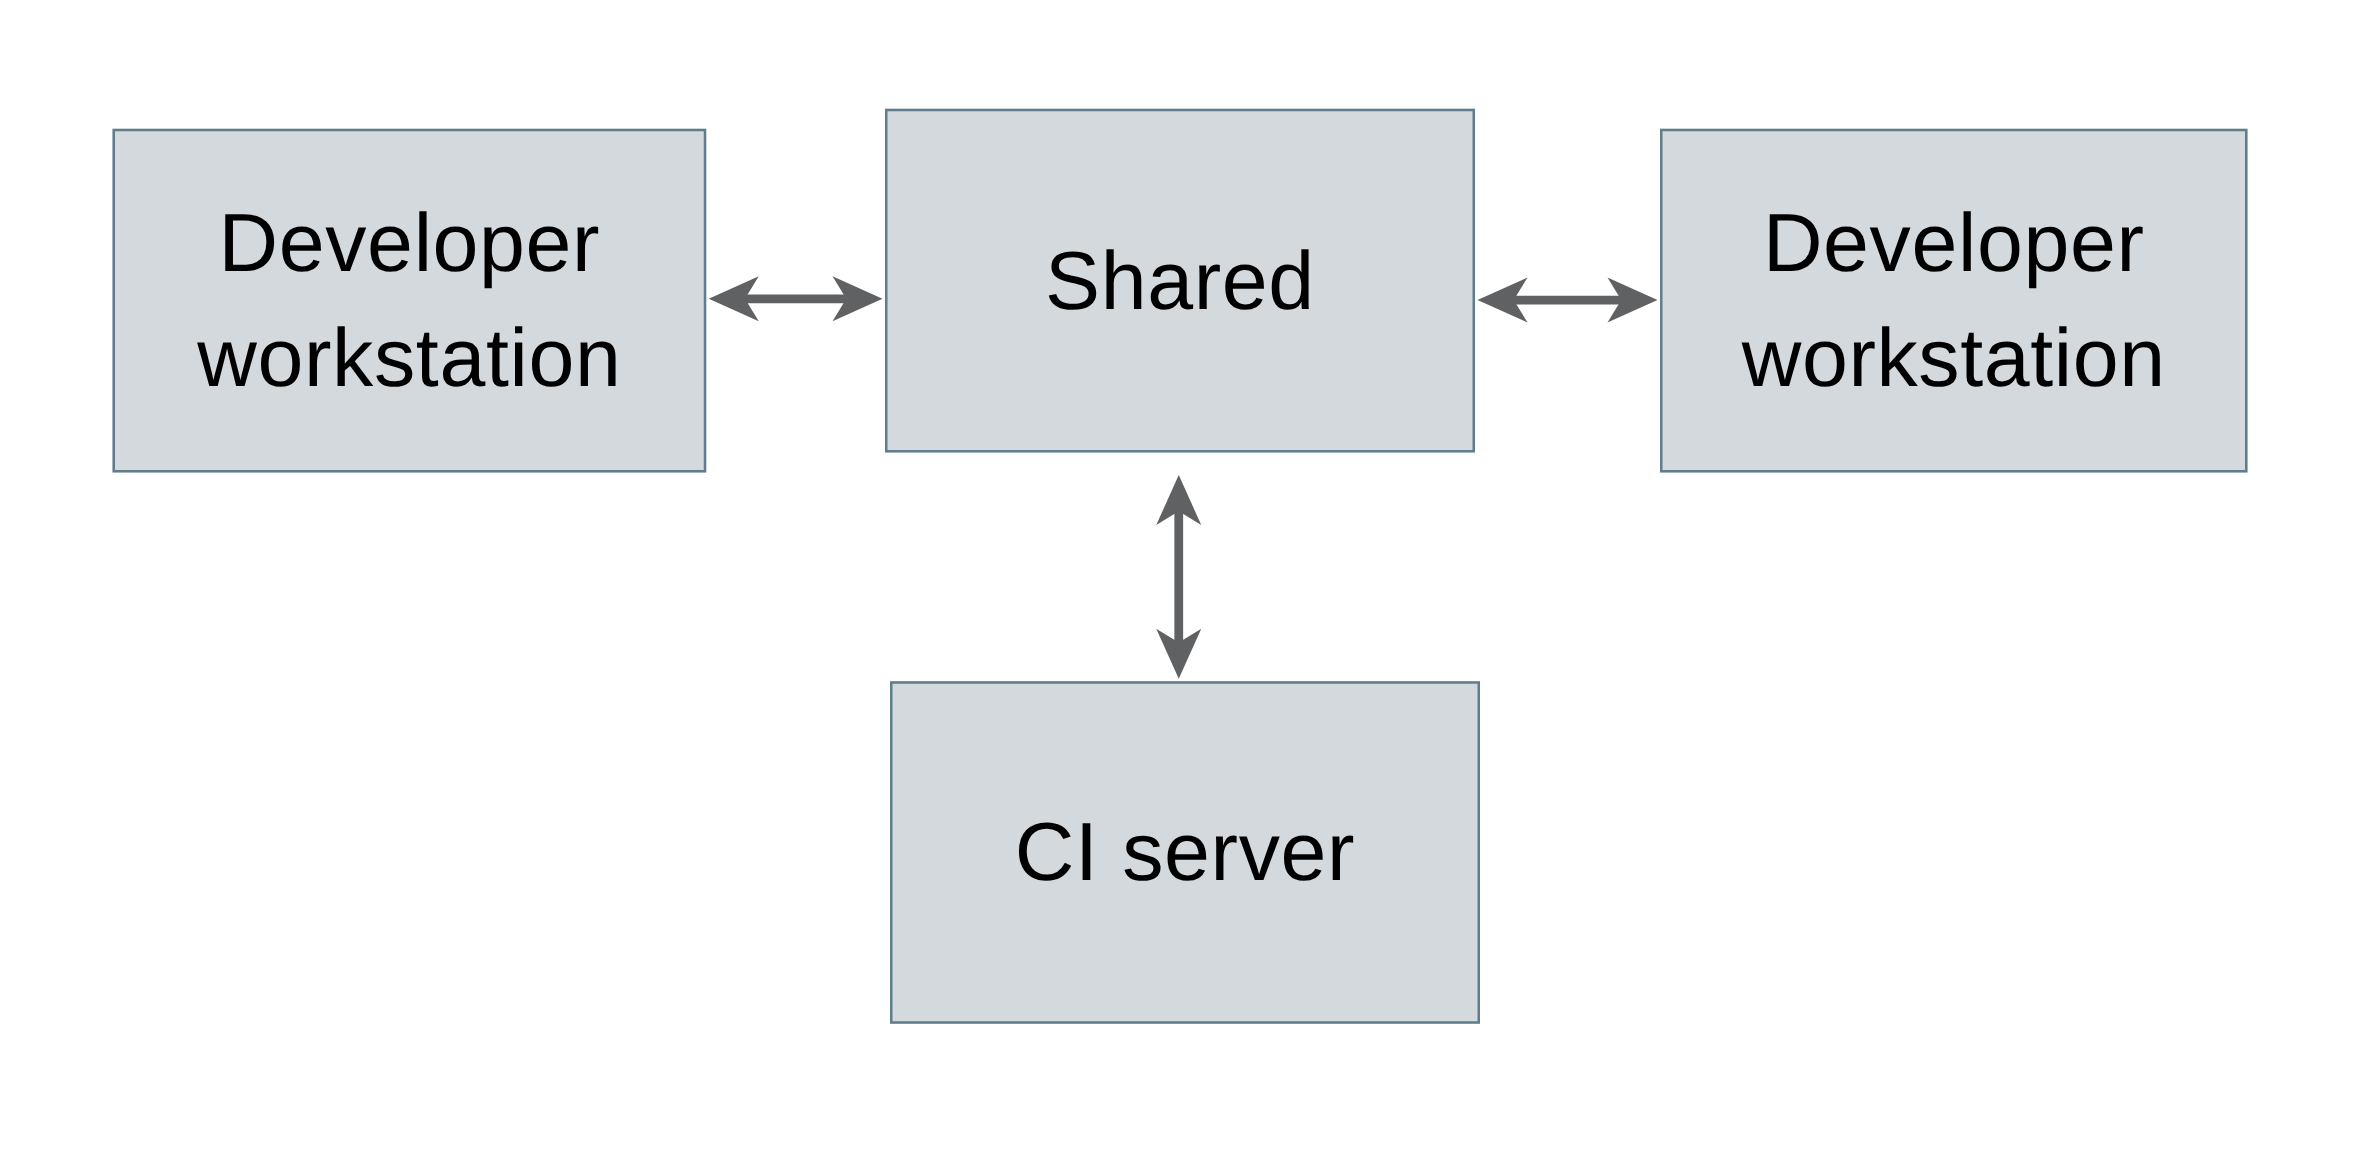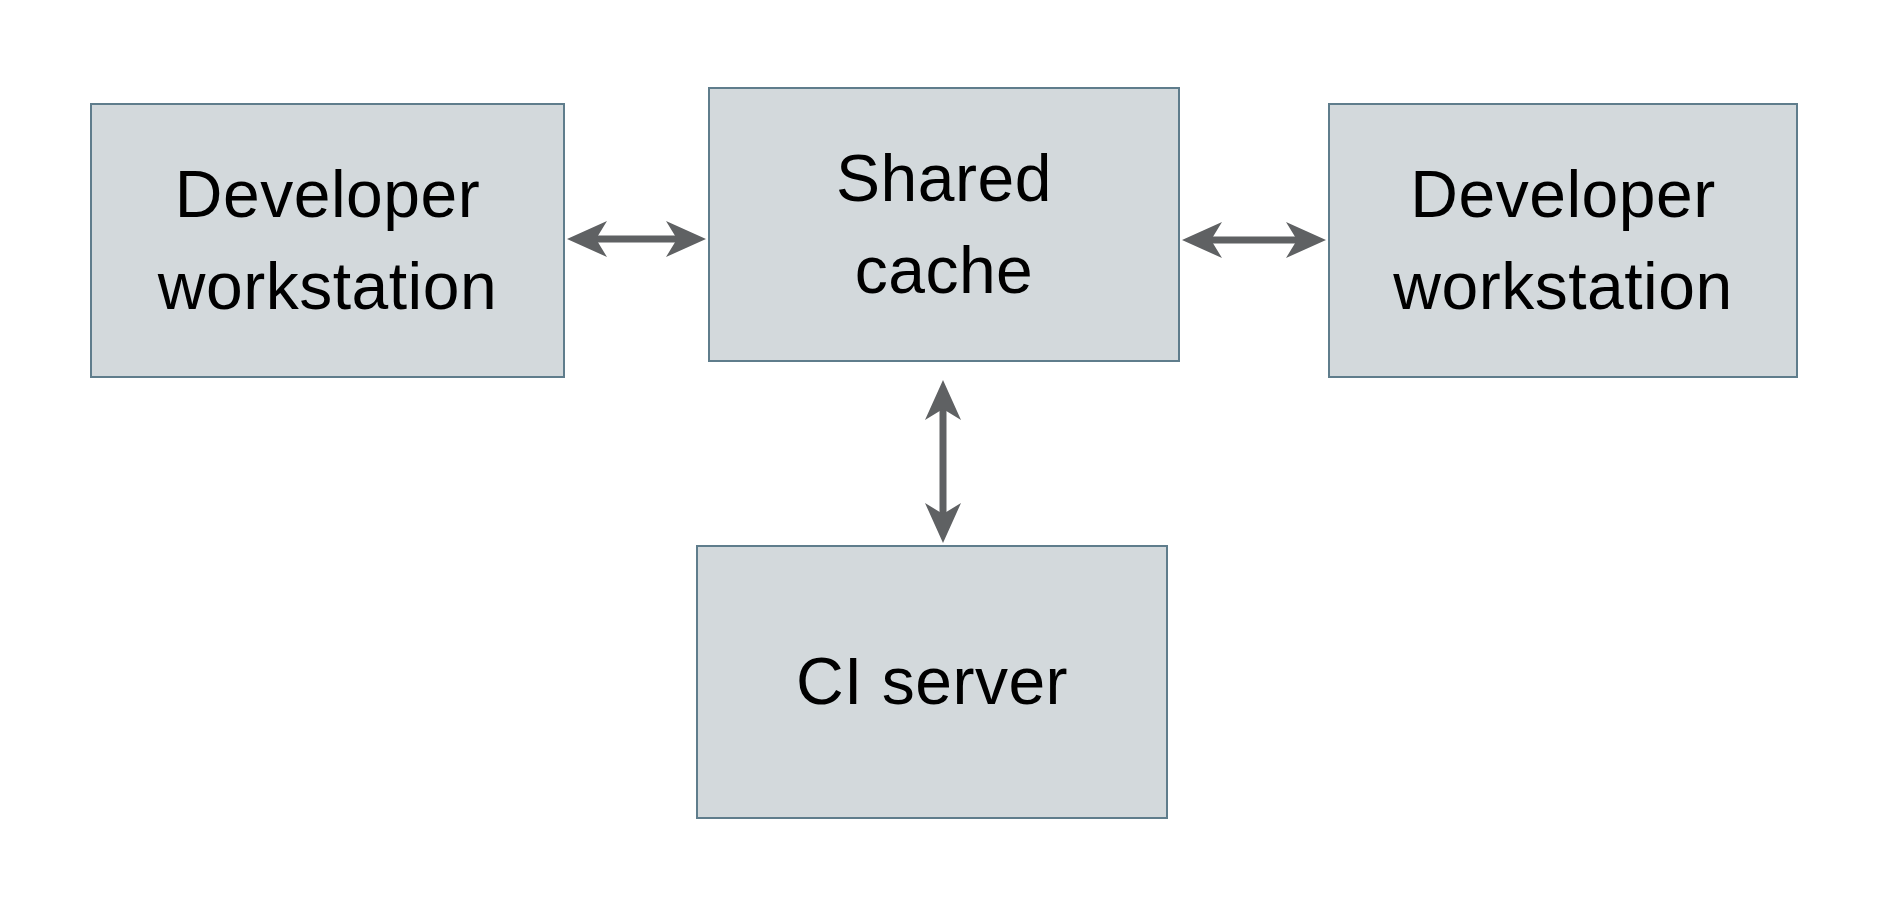--- a/index.html
+++ b/index.html
@@ -51,32 +51,31 @@
   <div class="node" style="left:90px; top:103px; width:475px; height:275px;">
     <div class="node-label">
       <span class="line">Developer</span>
       <span class="line">workstation</span>
     </div>
   </div>
 
   <div class="node" style="left:708px; top:87px; width:472px; height:275px;">
     <div class="node-label">
       <span class="line">Shared</span>
-      <span class="line">cache</span>
     </div>
   </div>
 
   <div class="node" style="left:1328px; top:103px; width:470px; height:275px;">
     <div class="node-label">
       <span class="line">Developer</span>
       <span class="line">workstation</span>
     </div>
   </div>
 
-  <div class="node" style="left:696px; top:545px; width:472px; height:274px;">
+  <div class="node" style="left:712px; top:545px; width:472px; height:274px;">
     <div class="node-label">
       <span class="line">CI server</span>
     </div>
   </div>
 
   <svg class="arrow" style="left:565px; top:214px;" width="143" height="50">
     <line class="shaft" x1="29" y1="25" x2="114" y2="25"></line>
     <polygon class="head" points="2,25 42,7 31,25 42,43"></polygon>
     <polygon class="head" points="141,25 101,7 112,25 101,43"></polygon>
   </svg>

